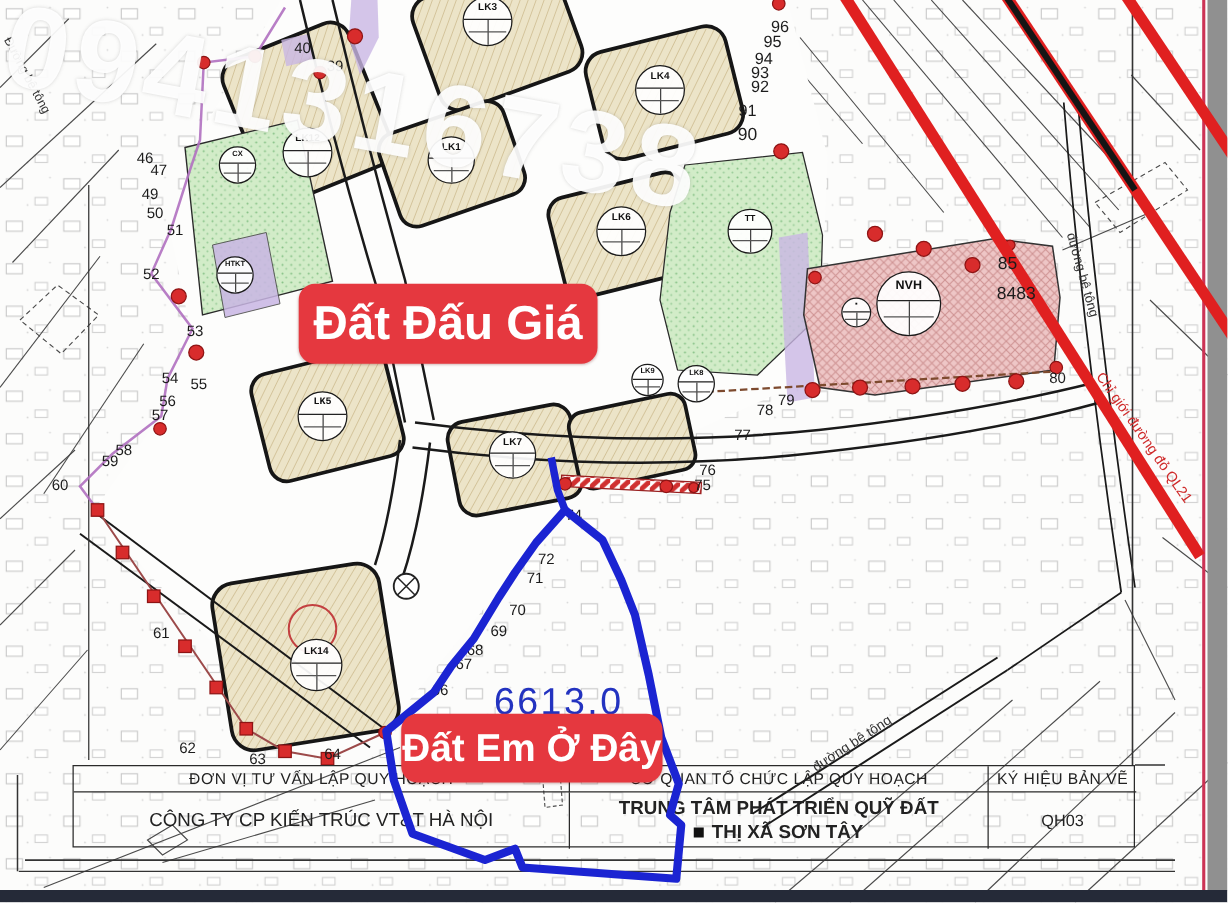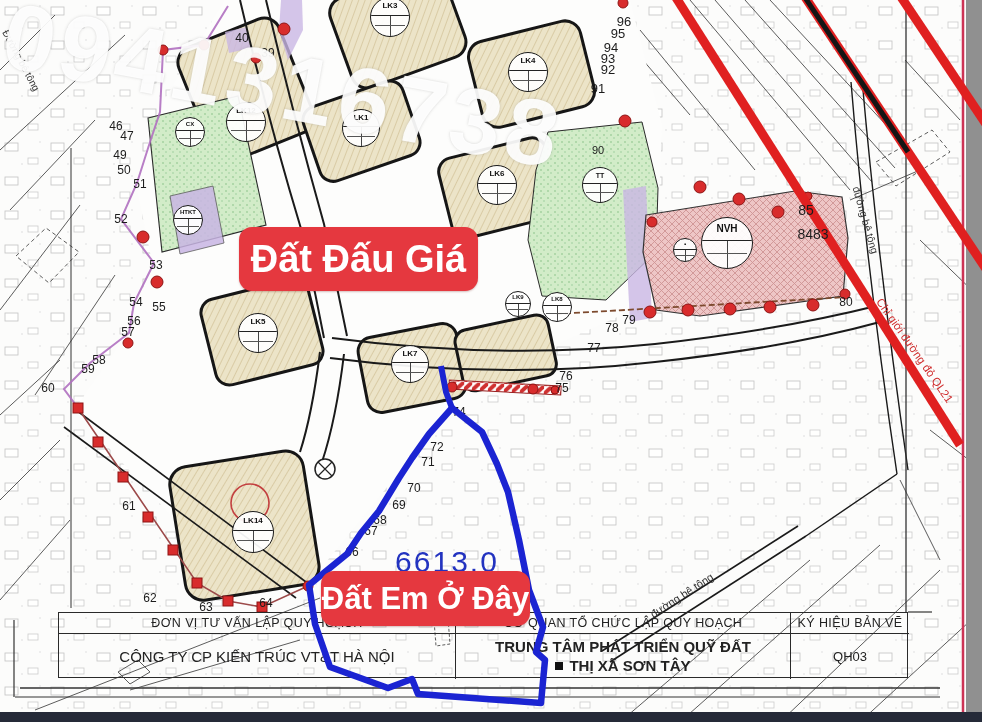--- a/index.html
+++ b/index.html
@@ -255,21 +255,21 @@
       </div>
       <div class="blk-circle" style="left: 175px; top: 117px; height: 30px; width: 30px;">
         <span class="c-code" style="font-size: 6px;">CX</span>
         <span class="c-sub"></span>
       </div>
       <div class="blk-circle" style="left: 173px; top: 205px; height: 30px; width: 30px;">
         <span class="c-code" style="font-size: 6px;">HTKT</span>
         <span class="c-sub"></span>
       </div>
       <div class="blk-circle" style="left: 238px; top: 313px; height: 40px; width: 40px;">
-        <span class="c-code" style="font-size: 8px;">LK5</span>
+        <span class="c-code" style="font-size: 8px; font-family: Liberation Mono, monospace;">LK5</span>
         <span class="c-sub"></span>
       </div>
       <div class="blk-circle" style="left: 391px; top: 345px; height: 38px; width: 38px;">
         <span class="c-code" style="font-size: 8px;">LK7</span>
         <span class="c-sub"></span>
       </div>
       <div class="blk-circle" style="left: 505px; top: 291px; height: 26px; width: 26px;">
         <span class="c-code" style="font-size: 6px;">LK9</span>
         <span class="c-sub"></span>
       </div>
@@ -321,21 +321,21 @@
       <div class="mapnum" style="left: 437px; top: 447px;">72</div>
       <div class="mapnum" style="left: 459px; top: 412px;">74</div>
       <div class="mapnum" style="left: 562px; top: 388px;">75</div>
       <div class="mapnum" style="left: 566px; top: 376px;">76</div>
       <div class="mapnum" style="left: 594px; top: 348px;">77</div>
       <div class="mapnum" style="left: 612px; top: 328px;">78</div>
       <div class="mapnum" style="left: 629px; top: 320px;">79</div>
       <div class="mapnum" style="left: 846px; top: 302px;">80</div>
       <div class="mapnum" style="left: 806px; top: 210px; font-size: 14px;">85</div>
       <div class="mapnum" style="left: 813px; top: 234px; font-size: 14px;">8483</div>
-      <div class="mapnum" style="left: 598px; top: 107px; font-size: 11px; margin-top: 43px;">90</div>
+      <div class="mapnum" style="left: 598px; top: 107px; font-size: 14px;">90</div>
       <div class="mapnum" style="left: 598px; top: 88px; font-size: 13px;">91</div>
       <div class="mapnum" style="left: 608px; top: 69px; font-size: 13px;">92</div>
       <div class="mapnum" style="left: 608px; top: 58px; font-size: 13px;">93</div>
       <div class="mapnum" style="left: 611px; top: 47px; font-size: 13px;">94</div>
       <div class="mapnum" style="left: 618px; top: 33px; font-size: 13px;">95</div>
       <div class="mapnum" style="left: 624px; top: 21px; font-size: 13px;">96</div>
     </div>
 
   <div id="area-value" style="left:447px;top:562px;">6613.0</div>
   <div class="rot-label" style="left:10px;top:28px;font-size:10px;transform:rotate(62deg);transform-origin:left top;">Đường bê tông</div>

